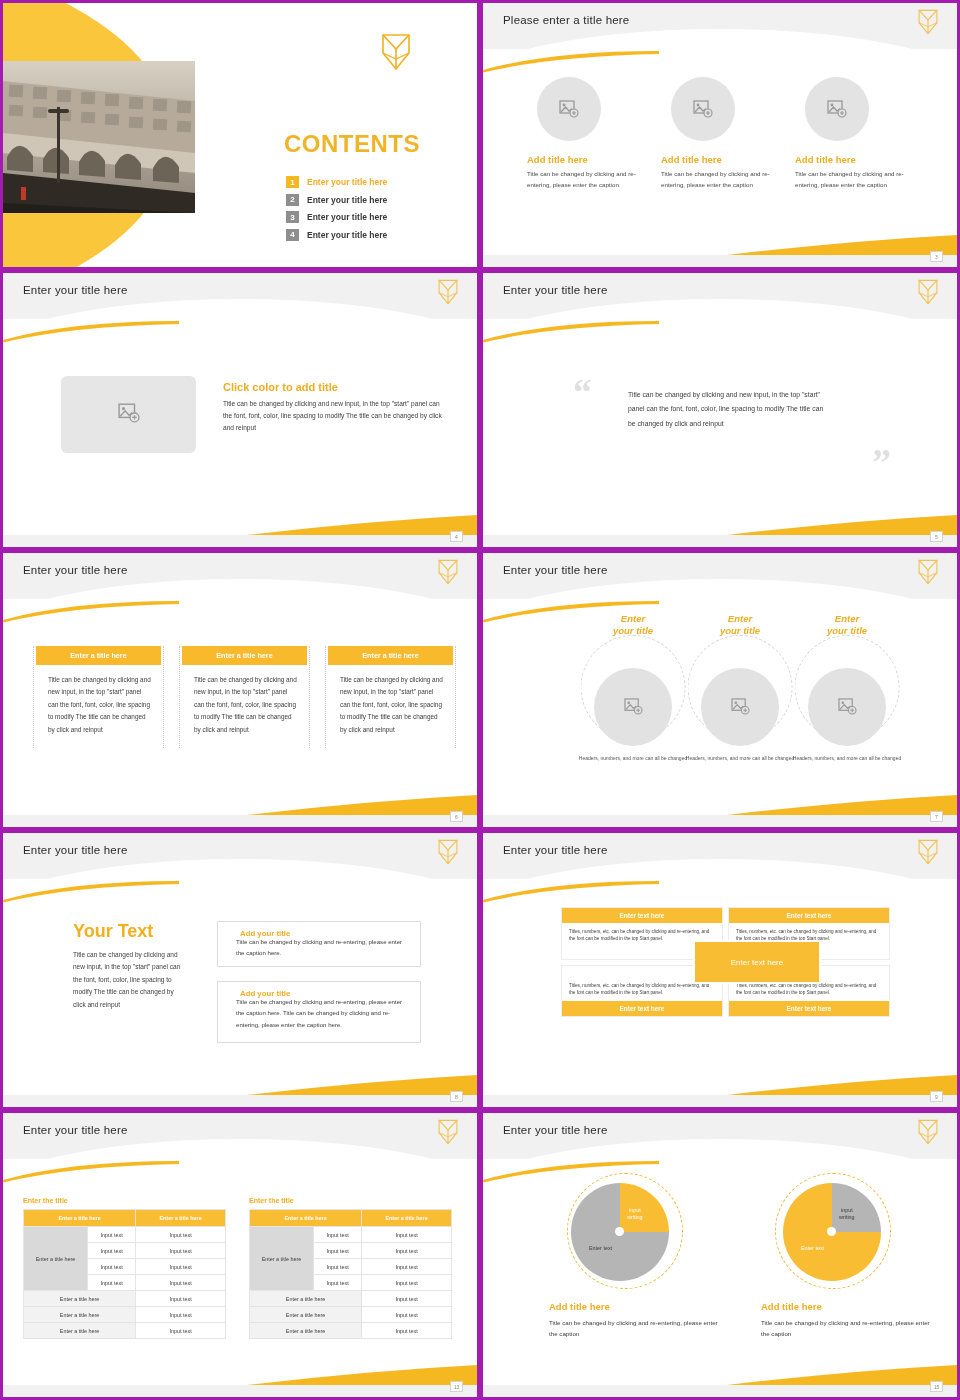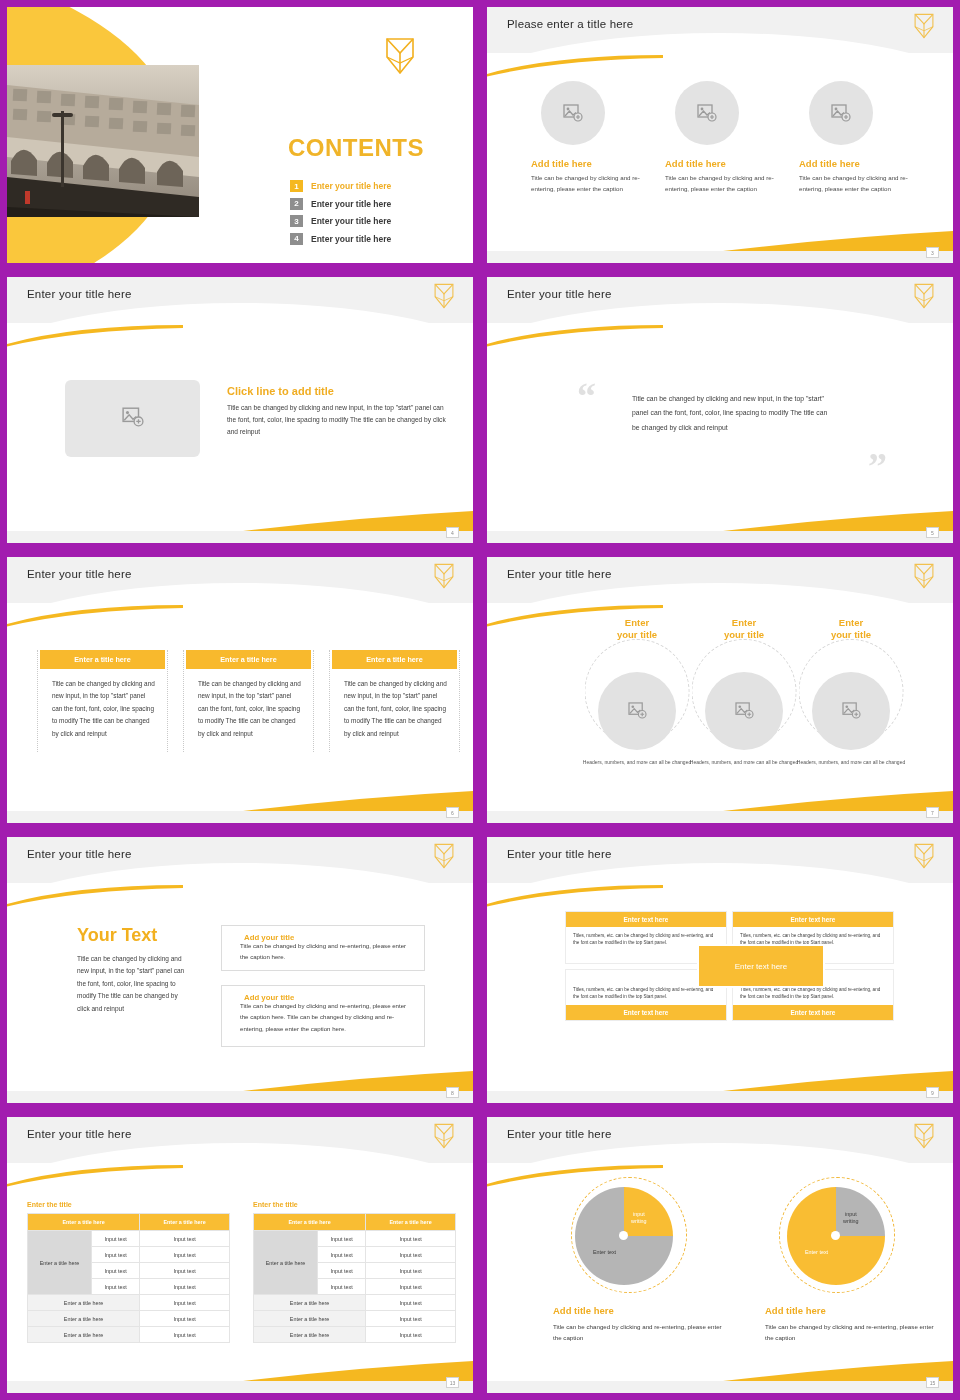--- a/index.html
+++ b/index.html
@@ -13,21 +13,21 @@
     width: 960px; height: 1400px;
     display: grid;
     grid-template-columns: 480px 480px;
     grid-template-rows: 270px 280px 280px 280px 290px;
     background: #ffffff;
   }
   .slide {
     position: relative;
     background: #ffffff;
     overflow: hidden;
-    border: 7px solid #a21caf;
+    border: 3px solid #a21caf;
   }
   
   .hdr {
     position: absolute; left: 0; top: 0; width: 100%; height: 46px;
     background: #f1f1f1;
     overflow: hidden;
   }
   .hdr .curve {
     position: absolute; left: -8%; top: 26px; width: 116%; height: 70px;
     background: #ffffff;
@@ -136,21 +136,21 @@
   .s6-item { position: absolute; width: 120px; text-align: center; }
   .s6-ring {
     position: absolute; left: 50%; transform: translateX(-50%); top: 22px;
     width: 105px; height: 105px; border: 1px dashed #d6d6d6; border-radius: 50%;
   }
   .s6-circ {
     position: relative; margin: 31px auto 0; width: 78px; height: 78px;
     border-radius: 50%; background: #e2e2e2;
     display: flex; align-items: center; justify-content: center; z-index: 2;
   }
-  .s6-t { position: relative; font-size: 9.5px; font-weight: bold; color: #f0ad22; line-height: 1.25; z-index: 3; }
+  .s6-t { position: relative; font-size: 9.5px; font-weight: bold; color: #f0ad22; line-height: 1.25; z-index: 3; font-style: italic; }
   .s6-c { margin-top: 9px; font-size: 5px; color: #555; line-height: 1.5; }
 
   
   .s7-left { position: absolute; left: 70px; top: 88px; width: 112px; }
   .s7-big { font-size: 18px; font-weight: bold; color: #f2b01f; }
   .s7-b { margin-top: 7px; font-size: 6.5px; color: #3d3d3d; line-height: 1.92; }
   .s7-box { position: absolute; left: 214px; width: 204px; border: 1px solid #dcdcdc; padding: 14px 12px 12px 18px; }
   .s7-box .lbl { position: absolute; left: 18px; top: -5px; background: #fff; padding: 0 4px; font-size: 7.8px; font-weight: bold; color: #f0ad22; margin-top: 12px; }
   .s7-box .bdy { font-size: 6.1px; color: #3d3d3d; line-height: 1.85; }
   .s7-b1 { top: 88px; height: 46px; }
@@ -363,21 +363,21 @@
         <svg width="22" height="20" viewBox="0 0 20 18">
             <rect x="1" y="1" width="14" height="12" fill="none" stroke="#9a9a9a" stroke-width="1.3"></rect>
             <circle cx="5" cy="5" r="1.4" fill="#9a9a9a"></circle>
             <path d="M2 12 L6.5 7 L10 11 L12.5 9 L14 11.5" fill="none" stroke="#9a9a9a" stroke-width="1.3"></path>
             <circle cx="15" cy="13" r="4" fill="#e6e6e6" stroke="#9a9a9a" stroke-width="1.2"></circle>
             <path d="M15 11 V15 M13 13 H17" stroke="#9a9a9a" stroke-width="1.2"></path>
           </svg>
       </span>
     </div>
     <div class="s3-txt">
-      <div class="s3-t">Click line to add title</div>
+      <div class="s3-t">Click color to add title</div>
       <div class="s3-b">Title can be changed by clicking and new input, in the top "start" panel can the font, font, color, line spacing to modify The title can be changed by click and reinput</div>
     </div>
     <div class="swoosh-bottom">
       <svg width="230" height="22" viewBox="0 0 230 22">
           <path d="M230 2 Q120 8 0 22 L230 22 Z" fill="#f5b820"></path>
         </svg>
     </div>
     <div class="botbar"></div>
     <div class="pagenum">4</div>
   </div>

